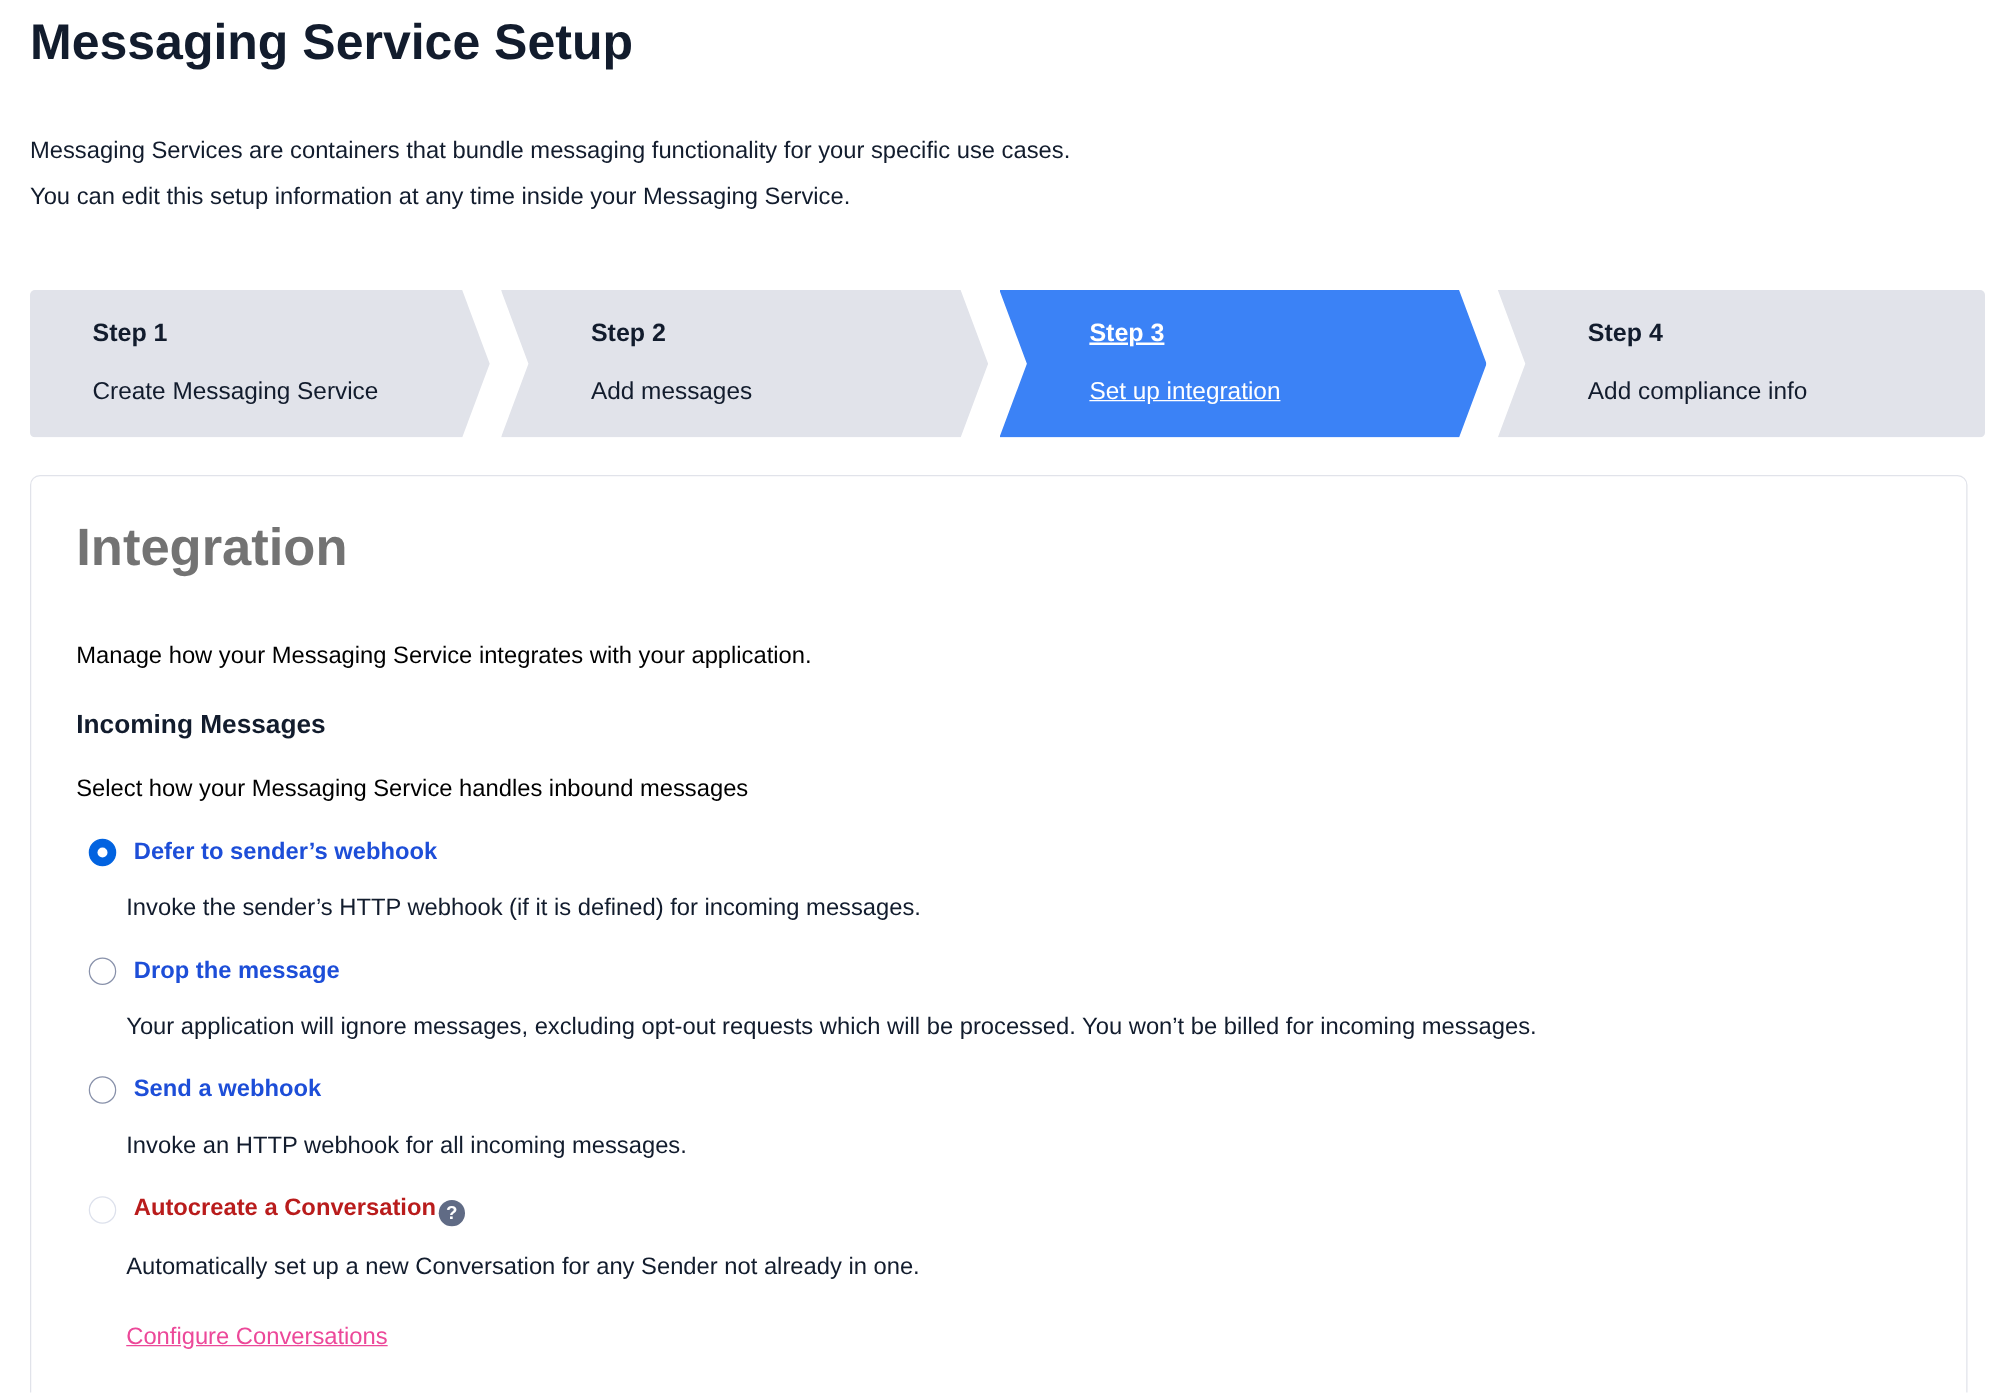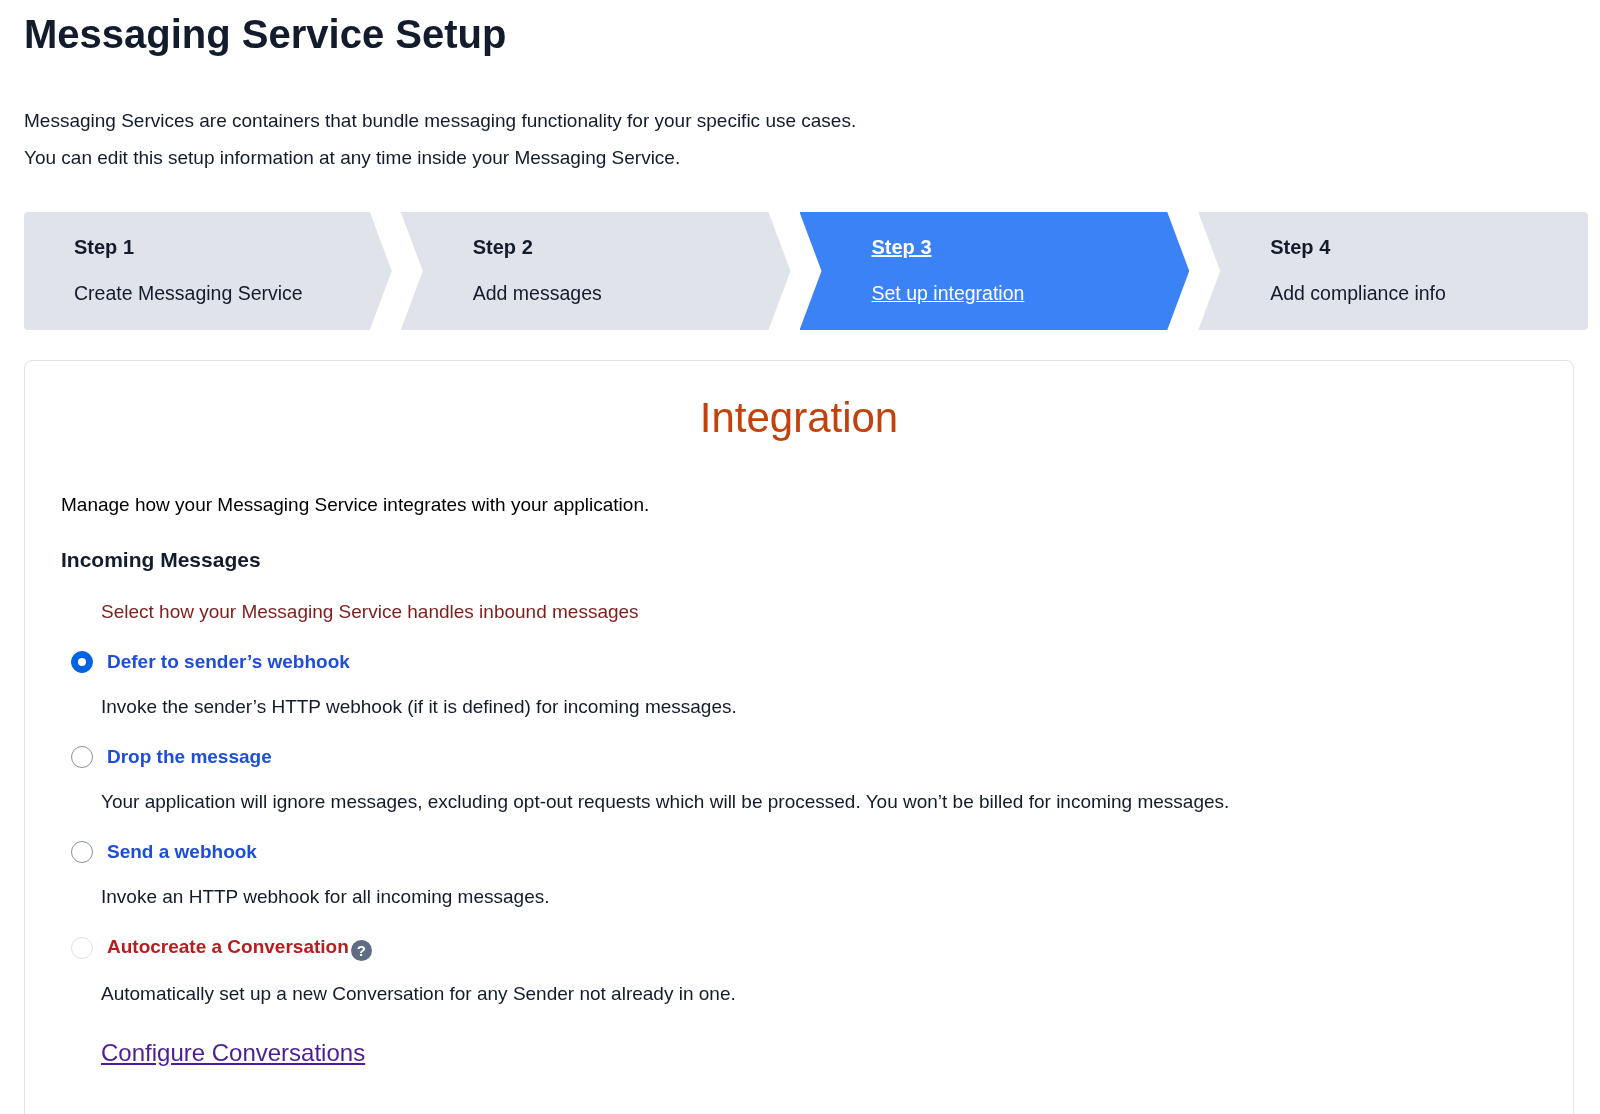--- a/index.html
+++ b/index.html
@@ -16,21 +16,21 @@
     font-size: 40px; font-weight: 700; line-height: 1.2;
     margin: 6px 0 0 24px; color: #121C2D;
   }
   .intro {
     margin: 44px 0 0 24px;
     font-size: 19px; line-height: 37px; color: #121C2D;
   }
 
   
   .stepper {
-    margin: 36px 0 0 24px;
+    margin: 56px 0 0 24px;
     width: 1564px; height: 118px;
     display: flex; gap: 9px;
   }
   .step {
     flex: 1 1 0;
     background: #E1E3EA;
     color: #121C2D;
     padding: 24px 0 0 50px;
     clip-path: polygon(0 0, calc(100% - 22px) 0, 100% 50%, calc(100% - 22px) 100%, 0 100%, 22px 50%);
   }
@@ -49,24 +49,24 @@
 
   
   .card {
     margin: 30px 0 0 24px;
     width: 1550px; height: 900px;
     border: 1px solid #E1E3EA;
     border-radius: 8px;
     background: #ffffff;
     padding: 31px 36px 0 36px;
   }
-  h2.card-heading { font-size: 42px; font-weight: 400; line-height: 1.25; color: #c2410c; text-align: center; }
+  h2.card-heading { font-size: 42px; font-weight: 700; line-height: 1.25; color: #737373; }
   .card-desc { margin-top: 47px; font-size: 19px; line-height: 26px; color: #000000; }
   h3.section-heading { margin-top: 30px; font-size: 21px; font-weight: 700; color: #121C2D; }
-  .section-desc { margin-top: 29px; font-size: 19px; color: #7f1d1d; margin-left: 40px; }
+  .section-desc { margin-top: 29px; font-size: 19px; color: #000000; }
 
   
   .options { margin-left: 10px; }
   .option { margin-top: 28px; }
   .option-head { display: flex; align-items: center; gap: 14px; cursor: pointer; }
   .radio {
     width: 22px; height: 22px; border-radius: 50%;
     border: 1.5px solid #8891AA; background: #ffffff;
     flex: 0 0 auto; position: relative;
   }
@@ -87,21 +87,21 @@
     margin-left: 2px; vertical-align: -3px;
     cursor: pointer;
   }
   .option-desc { margin: 21px 0 0 30px; font-size: 19px; line-height: 26px; color: #121C2D; }
   .option.tight .option-desc { margin-top: 20px; }
   .gap-lg { margin-top: 26px; }
 
   .config-link {
     display: inline-block;
     margin: 32px 0 0 40px;
-    font-size: 24px; color: #4c1d95;
+    font-size: 19px; color: #ec4899;
     text-decoration: underline; cursor: pointer;
   }
 </style>
 </head>
 <body>
 
 <div class="page">
 
   <h1 class="page-title">Messaging Service Setup</h1>
 

